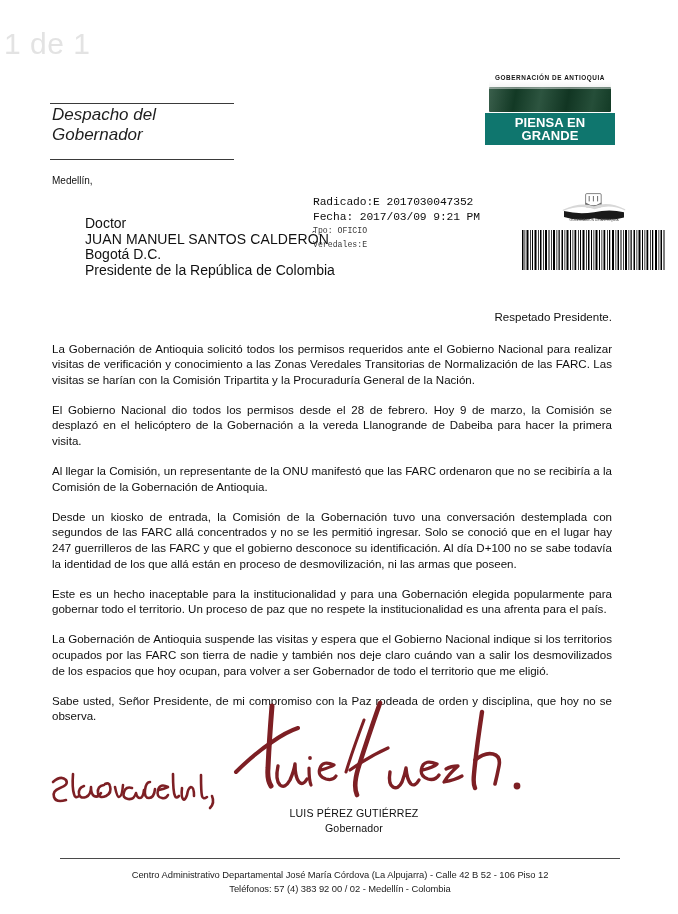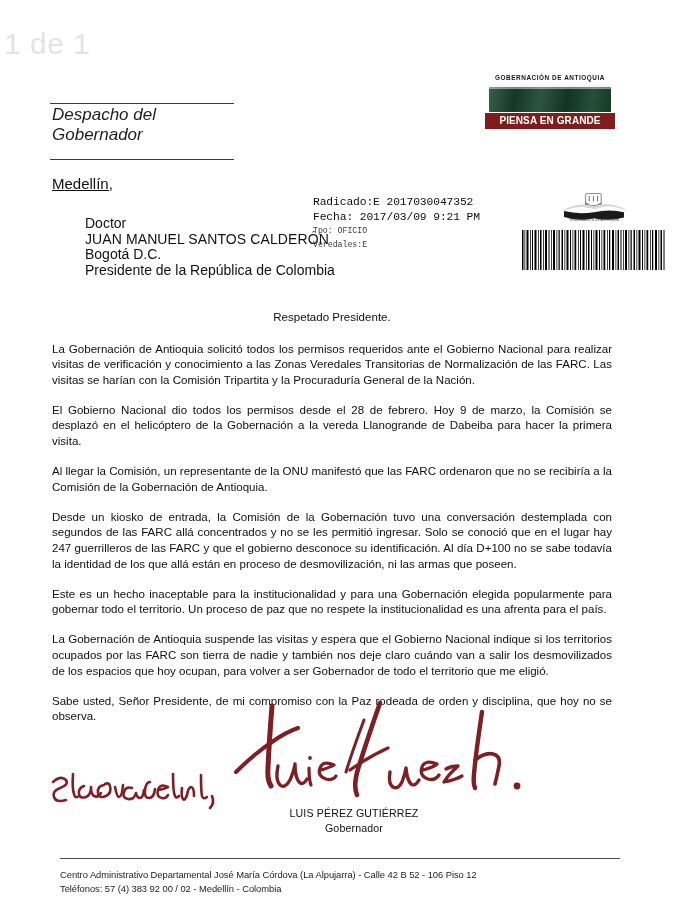--- a/index.html
+++ b/index.html
@@ -61,23 +61,23 @@
   .logo-flag::before {
     content: "";
     position: absolute;
     left: 0; right: 0; top: -6px;
     height: 8px;
     background: linear-gradient(180deg, rgba(255,255,255,0) 0%, rgba(230,230,230,0.55) 100%);
   }
   .logo-red {
     width: 130px;
     margin: 1px auto 0;
-    background: #7f1d1d;
+    background: #0f766e;
     color: #ffffff;
-    font-size: 10px;
+    font-size: 13px;
     font-weight: 700;
     letter-spacing: 0.1px;
     padding: 2.5px 0 3.5px;
     line-height: 1;
     font-family: "Liberation Sans", sans-serif;
   }
 
   
   .despacho {
     position: absolute;
@@ -91,23 +91,22 @@
     font-size: 17px;
     color: #1e1e1e;
     font-family: "Liberation Sans", sans-serif;
   }
 
   
   .city {
     position: absolute;
     left: 52px;
     top: 175px;
-    font-size: 15px;
+    font-size: 10px;
     color: #111;
-    text-decoration: underline;
   }
   .addressee {
     position: absolute;
     left: 52px;
     top: 216px;
     font-size: 14px;
     color: #111;
     line-height: 15.6px;
     margin-left: 33px;
   }
@@ -158,21 +157,21 @@
     left: 52px;
     top: 310px;
     width: 560px;
     font-size: 11.55px;
     line-height: 15.6px;
     color: #0f0f0f;
     text-align: justify;
     font-family: "Liberation Sans", sans-serif;
   }
   .body p { margin: 0 0 14.5px 0; }
-  .body p.salutation { margin-bottom: 16px; text-align: center; }
+  .body p.salutation { margin-bottom: 16px; text-align: right; }
 
   
   .sig-layer {
     position: absolute;
     left: 0; top: 0;
     width: 552px; height: 914px;
     pointer-events: none;
   }
   .closing-script {
     position: absolute;
@@ -192,21 +191,21 @@
     letter-spacing: 0.15px;
     line-height: 14.5px;
   }
 
   
   .footer {
     position: absolute;
     left: 60px;
     top: 858px;
     width: 560px;
-    text-align: left;
+    text-align: center;
   }
   .footer .rule {
     border-top: 1.3px solid #4a4a4a;
     margin-bottom: 9px;
   }
   .footer .line {
     font-size: 9.4px;
     color: #232323;
     line-height: 14px;
     letter-spacing: -0.05px;

